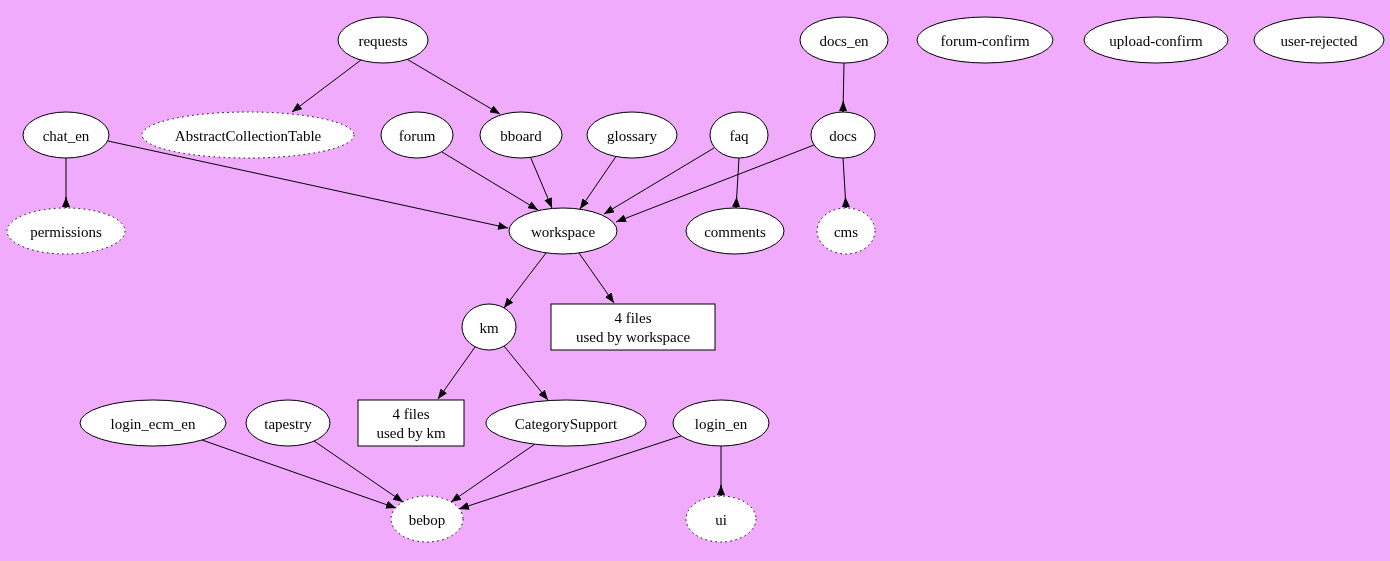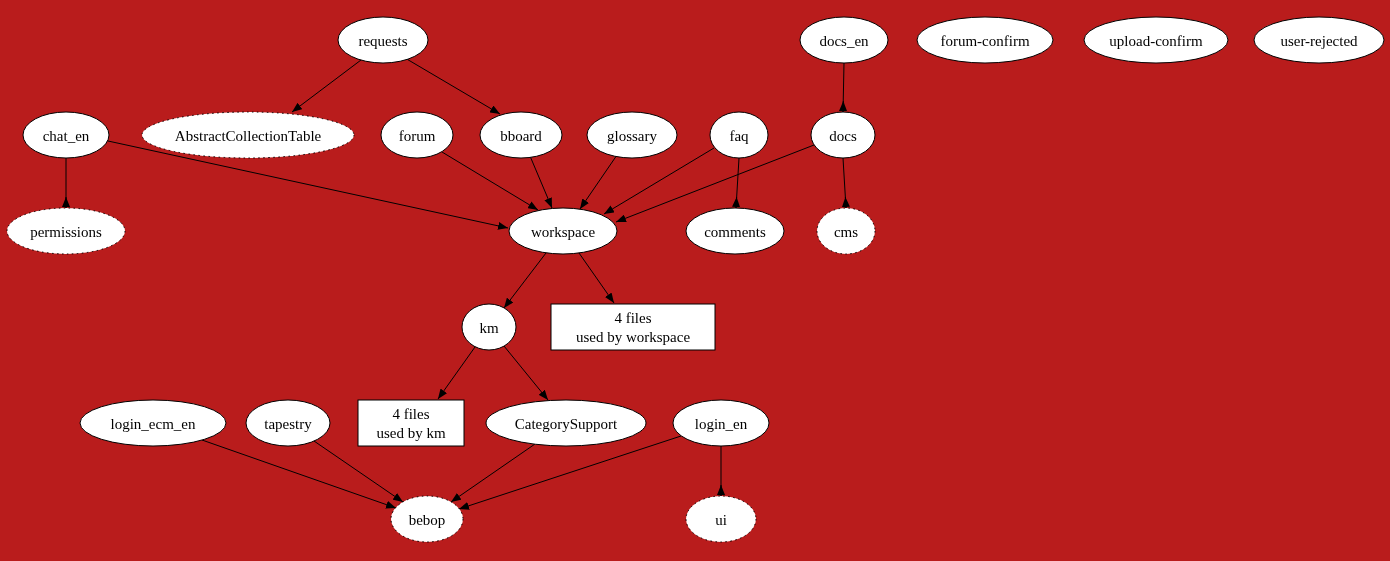--- a/index.html
+++ b/index.html
@@ -1,16 +1,16 @@
 <!DOCTYPE html>
 <html><head>
 <meta charset="utf-8">
 <style>
   html,body{margin:0;padding:0;background:#ffffff;}
-  #canvas{position:relative;width:1390px;height:561px;background:#b91c1c;overflow:hidden;}
+  #canvas{position:relative;width:1390px;height:561px;background:#f0abfc;overflow:hidden;}
   .node{fill:#ffffff;stroke:#000000;stroke-width:1;}
   .dotted{stroke-dasharray:1.5 3.5;}
   .box{fill:#ffffff;stroke:#000000;stroke-width:1;}
   .edge{fill:none;stroke:#000000;stroke-width:1;}
   .lbl{font-family:"Liberation Serif","DejaVu Serif",serif;font-size:15px;fill:#000000;text-anchor:middle;dominant-baseline:central;}
 </style>
 </head>
 <body>
 
 <div id="canvas">

